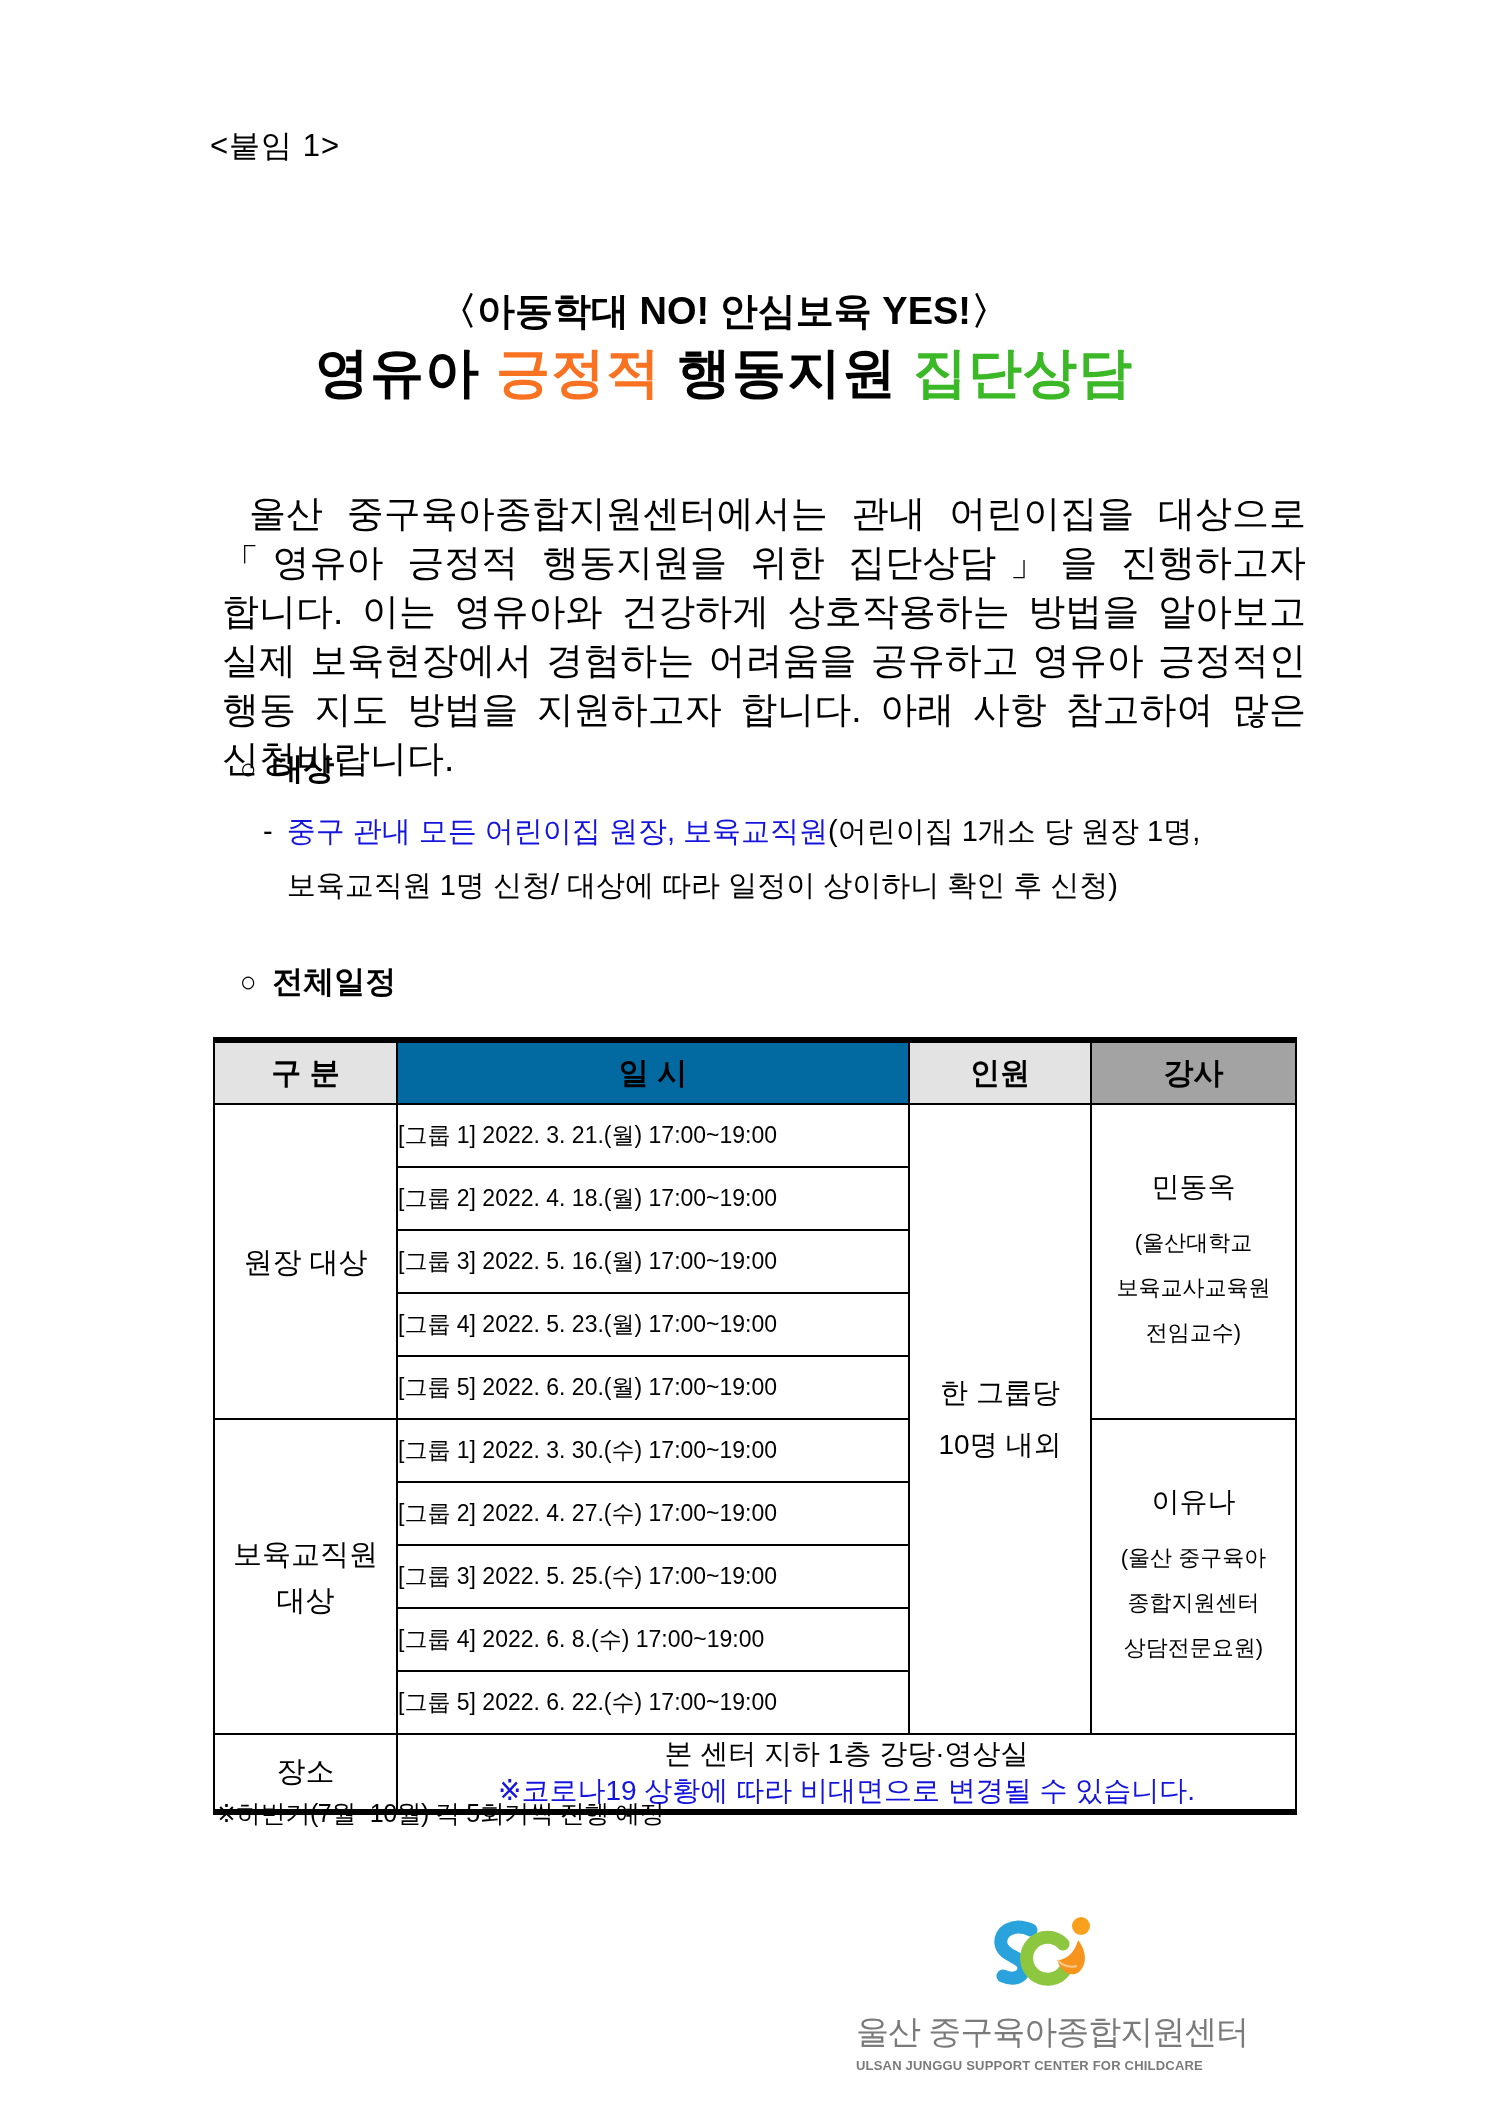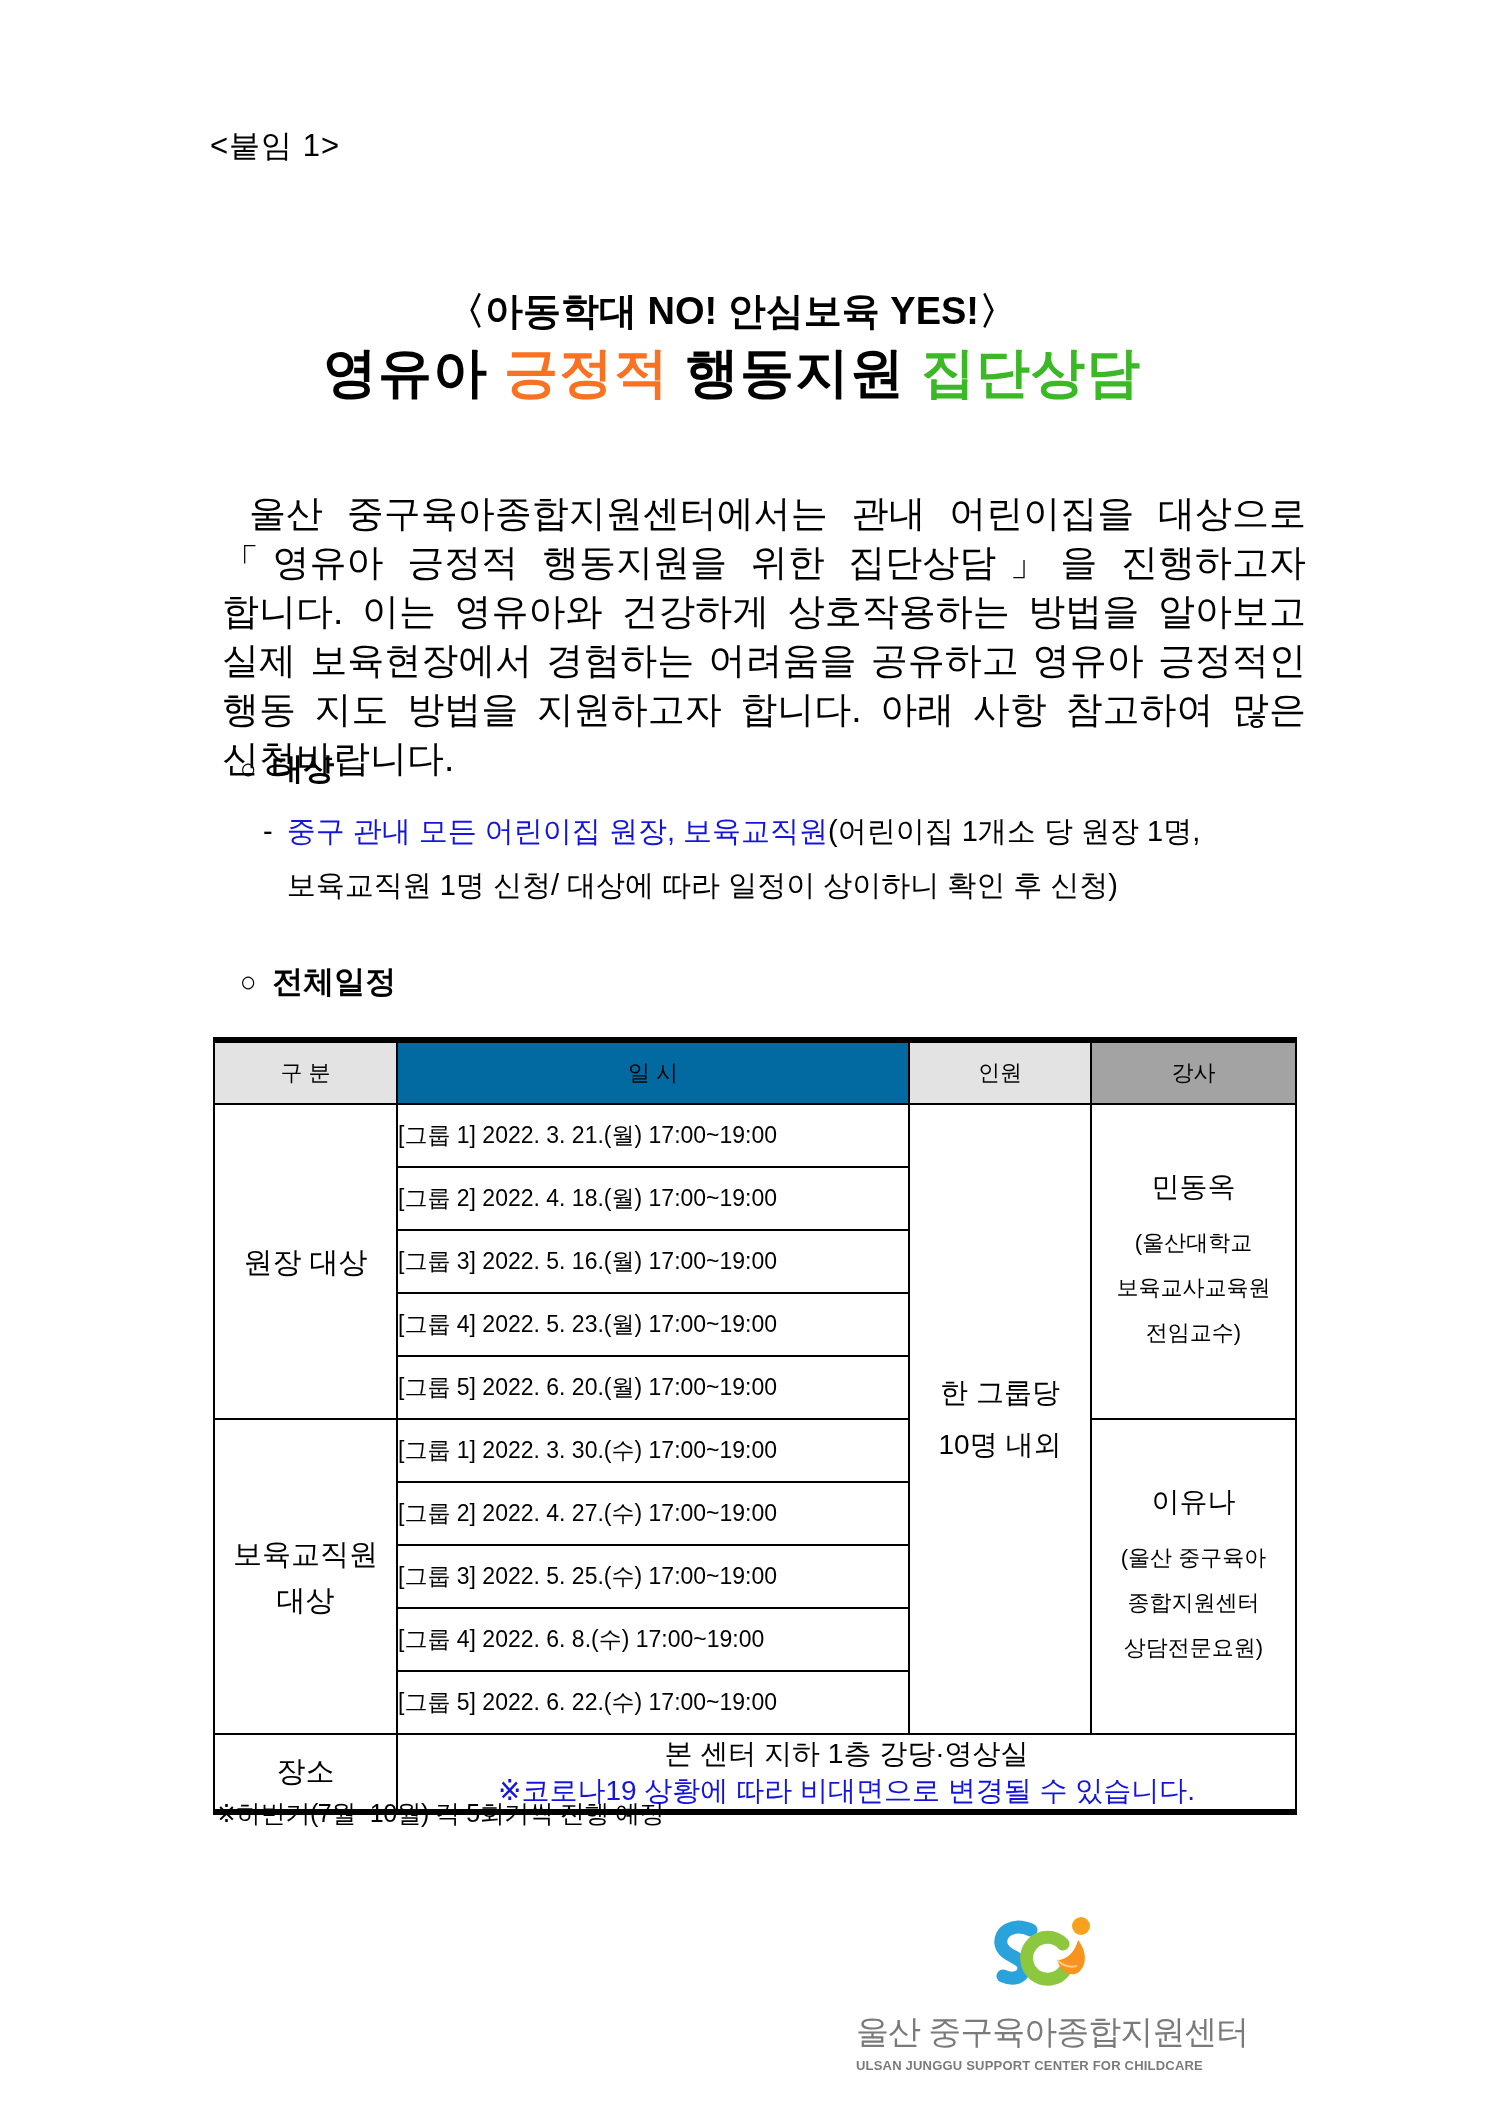--- a/index.html
+++ b/index.html
@@ -1,21 +1,21 @@
 <!DOCTYPE html>
 <html><head>
 <meta charset="utf-8">
 <style>
   html,body{margin:0;padding:0;background:#ffffff;}
   .page{
     position:relative;width:1440px;height:2105px;background:#ffffff;
     color:#000;font-family:"Liberation Sans","DejaVu Sans",sans-serif;overflow:hidden;
   }
   #attachment-label{position:absolute;left:210px;top:125px;font-size:31px;letter-spacing:1px;}
-  .title-block{position:absolute;left:12px;top:286px;width:100%;text-align:center;}
+  .title-block{position:absolute;left:4px;top:286px;width:100%;text-align:center;}
   .title-sub{font-size:38px;font-weight:800;}
   .title-main{font-size:54px;font-weight:800;letter-spacing:1px;}
   .intro{
     position:absolute;left:222px;top:489px;width:1084px;
     font-size:37px;line-height:49px;text-align:justify;text-indent:27px;word-break:keep-all;
   }
   .sec-heading{position:absolute;display:flex;align-items:center;gap:15px;font-size:31px;font-weight:700;}
   .sec-bullet{font-weight:400;font-size:30px;transform:scaleX(.92);}
   #target-heading{left:239px;top:748px;}
   #schedule-heading{left:239px;top:961px;}
@@ -23,21 +23,21 @@
     position:absolute;left:263px;top:804px;width:1048px;
     font-size:29px;line-height:54px;display:flex;gap:14px;word-break:keep-all;
   }
   .target-item .dash{flex:0 0 auto;}
   table.schedule{
     position:absolute;left:213px;top:1037px;width:1082px;
     border-collapse:collapse;table-layout:fixed;
     border-top:6px solid #000;border-bottom:6px solid #000;
   }
   table.schedule th,table.schedule td{border:2px solid #000;padding:0;}
-  table.schedule thead th{height:60px;font-size:22px;font-weight:400;text-align:center;}
+  table.schedule thead th{height:60px;font-size:30px;font-weight:700;text-align:center;}
   td.cell-division{font-size:29px;text-align:center;line-height:46px;}
   td.cell-date{font-size:23px;text-align:left;padding-left:13px;height:61px;}
   td.cell-capacity{font-size:28px;text-align:center;line-height:52px;}
   td.cell-instructor{text-align:center;vertical-align:middle;}
   .instructor-name{font-size:28px;margin-bottom:14px;}
   .instructor-line{font-size:22px;line-height:45px;}
   td.cell-location-label{height:70px;font-size:29px;text-align:center;}
   td.cell-location-value{text-align:center;font-size:28px;line-height:37px;}
   #footnote{position:absolute;left:216px;top:1797px;font-size:25px;letter-spacing:-0.5px;text-align:center;}
   .footer{position:absolute;left:856px;top:1906px;display:flex;align-items:center;gap:8px;flex-direction:column;}

